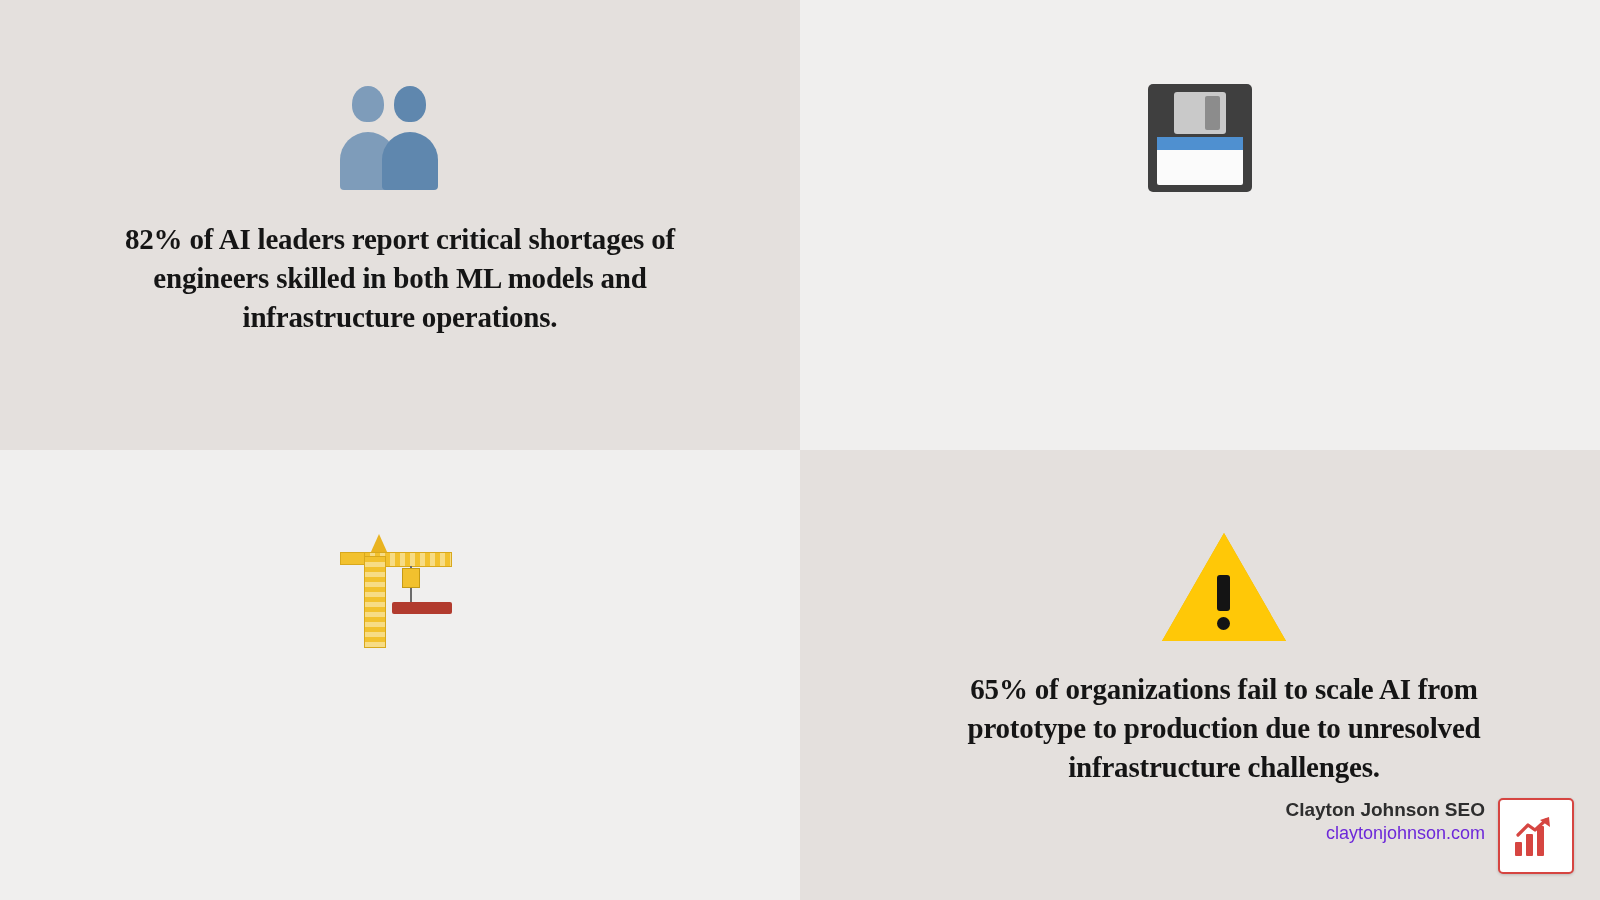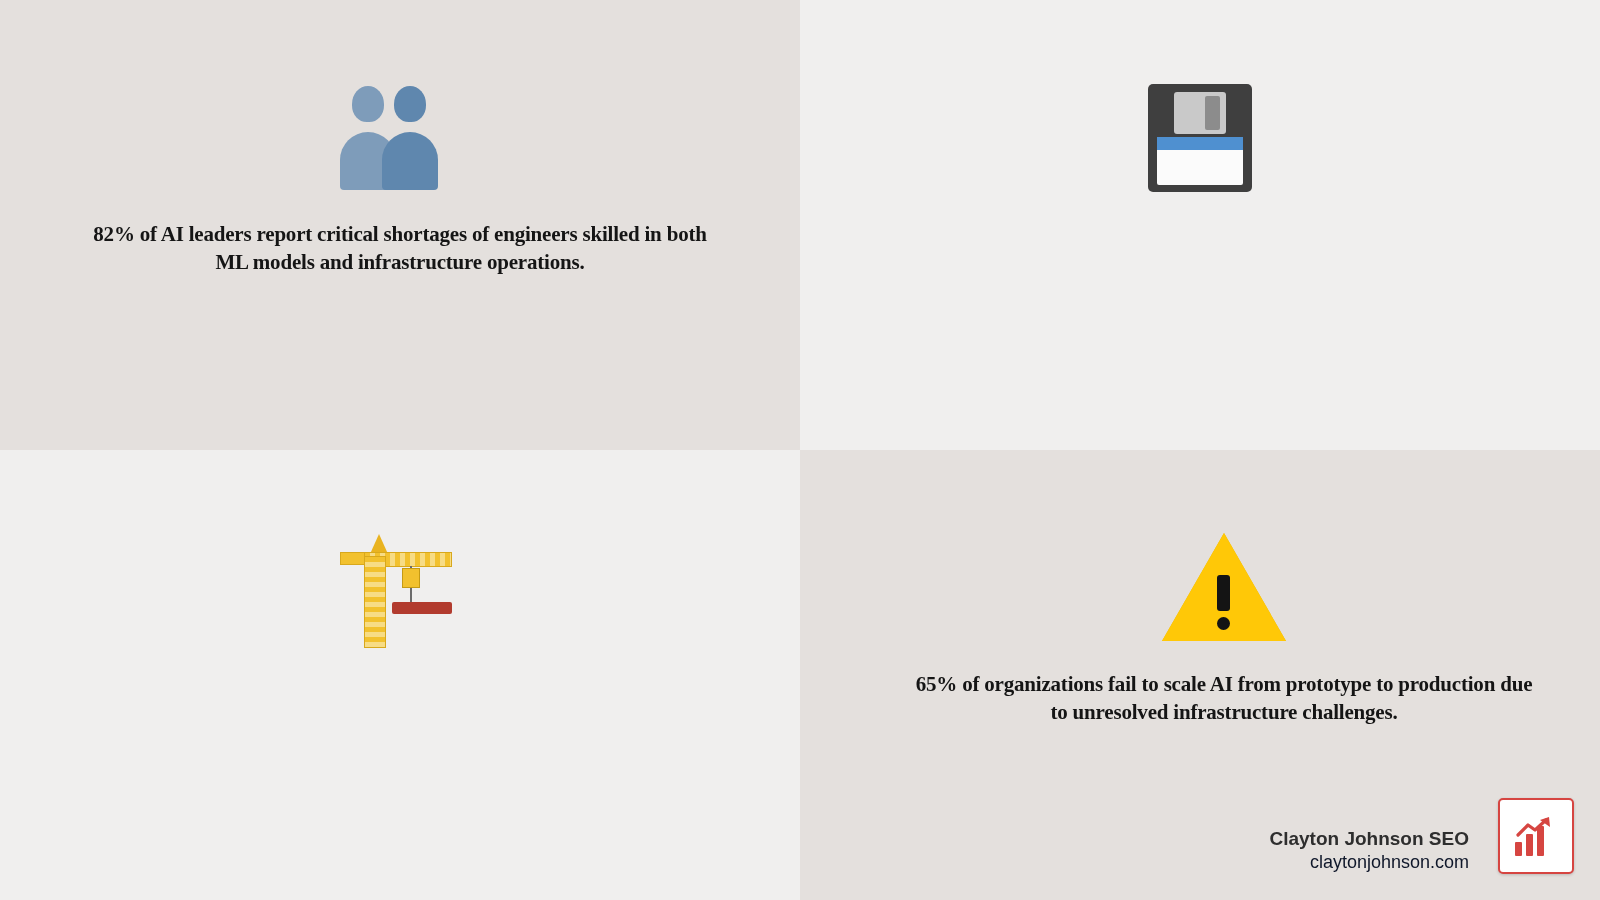--- a/index.html
+++ b/index.html
@@ -40,21 +40,21 @@
     display: flex;
     align-items: center;
     justify-content: center;
     margin-bottom: 22px;
   }
   .stat-text {
     width: 620px;
     text-align: center;
     font-family: "Liberation Serif", serif;
     font-weight: bold;
-    font-size: 21px;
+    font-size: 29px;
     line-height: 1.34;
     color: #151515;
     letter-spacing: -0.2px;
   }
 
   
   .busts { position: relative; width: 120px; height: 104px; }
   .bust {
     position: absolute;
     bottom: 0;
@@ -200,36 +200,36 @@
     background: #141414;
     border-radius: 50%;
   }
 
   
   .brand {
     position: absolute;
     right: 26px;
     bottom: 26px;
     display: flex;
-    align-items: flex-end;
-    gap: 29px;
+    align-items: flex-start;
+    gap: 13px;
   }
   .brand-text {
     text-align: right;
     font-family: "Liberation Sans", sans-serif;
     color: #2e2e2e;
   }
   .brand-name {
     font-weight: bold;
     font-size: 19px;
     line-height: 1.25;
   }
   .brand-url {
     font-size: 18px;
-    color: #0f172a;
+    color: #6d28d9;
     line-height: 1.3;
   }
   .brand-logo {
     width: 72px;
     height: 72px;
     background: #ffffff;
     border: 2px solid #d64541;
     border-radius: 5px;
     position: relative;
     box-shadow: 0 1px 3px rgba(0,0,0,0.18);

